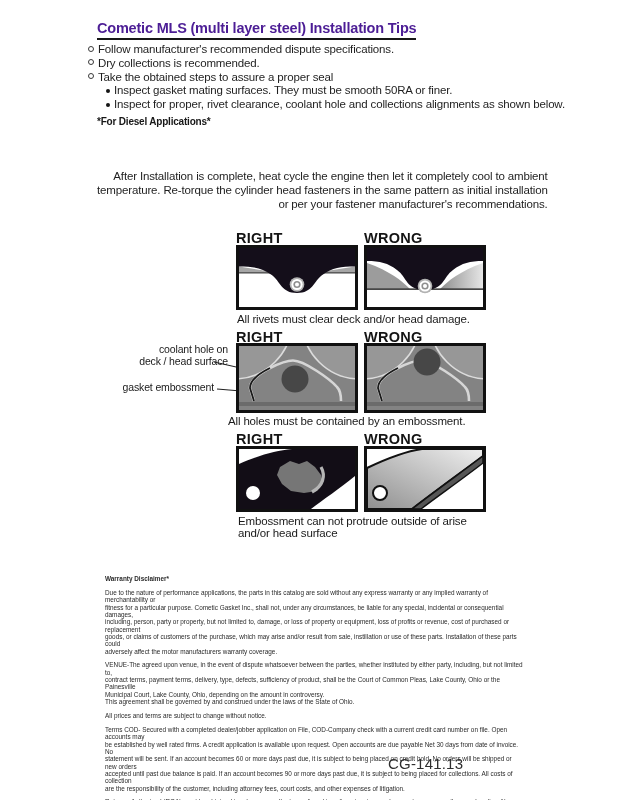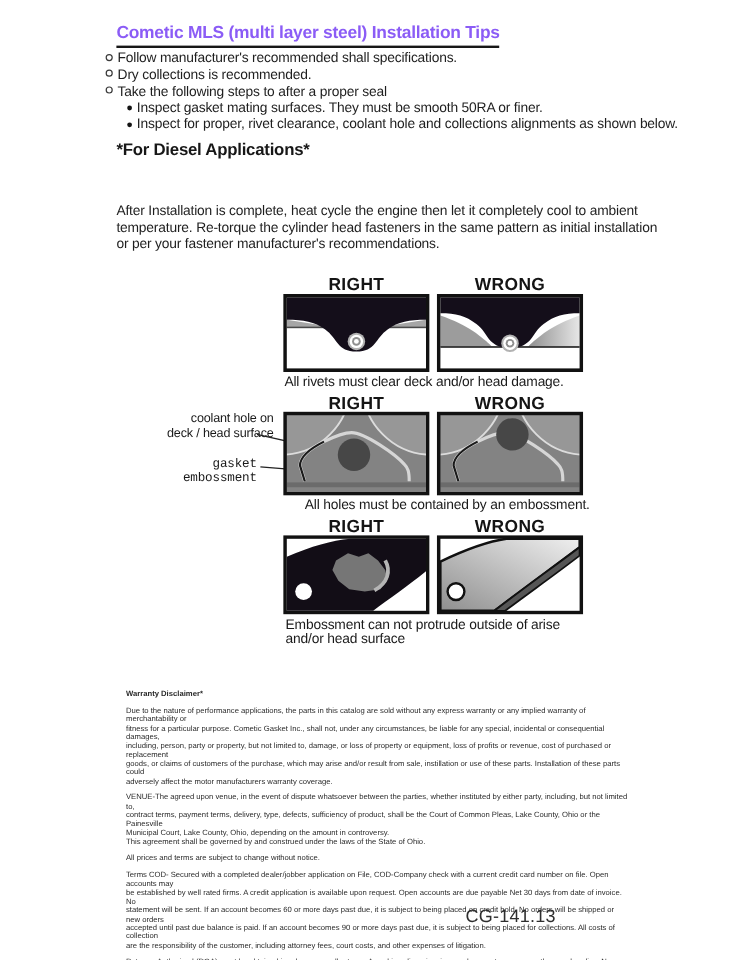--- a/index.html
+++ b/index.html
@@ -2,57 +2,57 @@
 <html><head>
 <meta charset="utf-8">
 <style>
   html,body{margin:0;padding:0;background:#ffffff;}
   .page{
     position:relative;width:618px;height:800px;background:#ffffff;overflow:hidden;
     font-family:"Liberation Sans","DejaVu Sans",sans-serif;color:#1e1e1e;
   }
   .title{
     position:absolute;left:97px;top:20px;margin:0;
-    font-size:14.5px;font-weight:bold;letter-spacing:-0.2px;color:#8b5cf6;
+    font-size:14.5px;font-weight:bold;letter-spacing:-0.2px;color:#4c1d95;
     border-bottom:2px solid #171717;padding-bottom:2px;white-space:nowrap;
   }
   .bullets{position:absolute;left:88px;top:43px;font-size:11.5px;letter-spacing:-0.15px;}
   .b-line{line-height:13.8px;white-space:nowrap;}
   .sub{margin-left:18px;}
   .o-bullet{display:inline-block;width:4px;height:4px;border:1px solid #3a3a3a;border-radius:50%;margin-right:4px;vertical-align:1.5px;}
   .f-bullet{display:inline-block;width:4px;height:4px;background:#141414;border-radius:50%;margin-right:4px;vertical-align:1.5px;}
-  .h2{position:absolute;left:97px;margin:0;font-size:14px;font-weight:bold;letter-spacing:-0.2px;color:#171717;white-space:nowrap;}
+  .h2{position:absolute;left:97px;margin:0;font-size:10px;font-weight:bold;letter-spacing:-0.2px;color:#171717;white-space:nowrap;}
   .para{position:absolute;left:97px;font-size:11.5px;line-height:14px;letter-spacing:-0.15px;white-space:pre-line;}
-  .fig-label{position:absolute;width:122px;text-align:center;font-size:14.5px;font-weight:bold;letter-spacing:0.3px;color:#141414;}
+  .fig-label{position:absolute;width:122px;text-align:left;font-size:14.5px;font-weight:bold;letter-spacing:0.3px;color:#141414;}
   .figbox{position:absolute;width:122px;display:block;}
   .caption{position:absolute;font-size:11.5px;letter-spacing:-0.15px;color:#1a1a1a;white-space:pre-line;}
   .side-label{position:absolute;width:104px;text-align:right;font-size:10.5px;line-height:11.5px;letter-spacing:-0.15px;color:#1a1a1a;white-space:pre-line;}
   .leader{position:absolute;pointer-events:none;}
   .disclaimer{position:absolute;left:105px;top:575px;width:420px;font-size:6.4px;line-height:7.35px;letter-spacing:0;color:#2a2a2a;}
   .disclaimer .dh{font-weight:bold;margin:0 0 6px 0;}
   .disclaimer p{margin:6.5px 0 0 0;white-space:pre-line;}
   .page-code{position:absolute;left:388px;top:755px;font-size:15px;letter-spacing:0.2px;color:#2e2e2e;white-space:nowrap;}
 </style>
 </head>
 <body>
 
 <div class="page">
 
   <h1 class="title">Cometic MLS (multi layer steel) Installation Tips</h1>
 
   <div class="bullets">
-    <div class="b-line"><span class="o-bullet"></span><span>Follow manufacturer's recommended shall specifications.</span></div>
+    <div class="b-line"><span class="o-bullet"></span><span>Follow manufacturer's recommended dispute specifications.</span></div>
     <div class="b-line"><span class="o-bullet"></span><span>Dry collections is recommended.</span></div>
-    <div class="b-line"><span class="o-bullet"></span><span>Take the following steps to after a proper seal</span></div>
+    <div class="b-line"><span class="o-bullet"></span><span>Take the obtained steps to assure a proper seal</span></div>
     <div class="b-line sub"><span class="f-bullet"></span><span>Inspect gasket mating surfaces.  They must be smooth 50RA or finer.</span></div>
     <div class="b-line sub"><span class="f-bullet"></span><span>Inspect for proper, rivet clearance, coolant hole and collections alignments as shown below.</span></div>
   </div>
 
   <h2 class="h2" style="top:116px;">*For Diesel Applications*</h2>
-  <div class="para" style="top:169px;">After Installation is complete, heat cycle the engine then let it completely cool to ambient
+  <div class="para" style="top:169px;text-align:right;">After Installation is complete, heat cycle the engine then let it completely cool to ambient
 temperature. Re-torque the cylinder head fasteners in the same pattern as initial installation
 or per your fastener manufacturer's recommendations.</div>
 
   <div class="fig-label" style="left:236px;top:230px;">RIGHT</div>
   <div class="fig-label" style="left:364px;top:230px;">WRONG</div>
 
   <svg class="figbox" style="left:236px;top:245px;" viewBox="0 0 122 65">
     <rect x="1.5" y="1.5" width="119" height="62" fill="#ffffff" stroke="none"></rect>
     <polygon points="3,28 44,28 3,21.5" fill="#a6a6a6"></polygon>
     <polygon points="119,28 78,28 119,21.5" fill="#a6a6a6"></polygon>
@@ -84,21 +84,21 @@
     <rect x="1.5" y="1.5" width="119" height="62" fill="none" stroke="#111111" stroke-width="3"></rect>
   </svg>
 
   <div class="caption" style="left:237px;top:313px;">All rivets must clear deck and/or head damage.</div>
 
   <div class="fig-label" style="left:236px;top:329px;">RIGHT</div>
   <div class="fig-label" style="left:364px;top:329px;">WRONG</div>
 
   <div class="side-label" style="left:124px;top:344px;">coolant hole on
 deck / head surface</div>
-  <div class="side-label" style="left:110px;top:382px;font-family:Liberation Mono, monospace;">gasket embossment</div>
+  <div class="side-label" style="left:110px;top:382px;">gasket embossment</div>
 
   <svg class="leader" style="left:214px;top:353px;width:90px;height:48px;" viewBox="0 0 90 48">
     <line x1="0" y1="9" x2="80" y2="27" stroke="#222222" stroke-width="1.1"></line>
     <line x1="3" y1="36" x2="52" y2="40" stroke="#222222" stroke-width="1.1"></line>
   </svg>
 
   <svg class="figbox" style="left:236px;top:343px;" viewBox="0 0 122 70">
     <defs>
         <clipPath id="clipA">
           <rect x="3" y="3" width="116" height="64"></rect>
@@ -127,21 +127,21 @@
       <circle cx="-2" cy="-22" r="58" fill="#979797" stroke="#dcdcdc" stroke-width="1.6"></circle>
       <circle cx="124" cy="-22" r="58" fill="#979797" stroke="#dcdcdc" stroke-width="1.6"></circle>
       <path d="M18,58 L14,45 C14,38 22,31 34,25 C42,21 50,17.5 57,17.5 C68,17.5 94,36 101,44 C104,47 105,50 105,58" fill="none" stroke="#d6d6d6" stroke-width="2.6"></path>
       <path d="M18,58 L14,45 C14,38 22,31 34,25" fill="none" stroke="#1a1a1a" stroke-width="1.8"></path>
       <circle cx="63" cy="19" r="13.5" fill="#474747"></circle>
       <rect x="3" y="59" width="116" height="4" fill="#6b6b6b"></rect>
     </g>
     <rect x="1.5" y="1.5" width="119" height="67" fill="none" stroke="#111111" stroke-width="3"></rect>
   </svg>
 
-  <div class="caption" style="left:254px;top:415px;">All holes must be contained by an embossment.</div>
+  <div class="caption" style="left:228px;top:415px;">All holes must be contained by an embossment.</div>
 
   <div class="fig-label" style="left:236px;top:431px;">RIGHT</div>
   <div class="fig-label" style="left:364px;top:431px;">WRONG</div>
 
   <svg class="figbox" style="left:236px;top:446px;" viewBox="0 0 122 66">
     <rect x="1.5" y="1.5" width="119" height="63" fill="#ffffff"></rect>
     <path d="M3,18 C24,9 40,4.5 56,3 L119,3 L119,30 C103,43 88,53 75,63 L3,63 Z" fill="#120d16"></path>
     <path d="M44,21 L54,15 L63,18 L71,15 L79,21 L85,29 L87,37 L81,45 L68,47 L55,45 L46,38 L41,29 Z" fill="#767676"></path>
     <path d="M85,21 C90,30 87,40 76,46" fill="none" stroke="#b5b5b5" stroke-width="3.2"></path>
     <circle cx="17" cy="47" r="7" fill="#ffffff"></circle>

